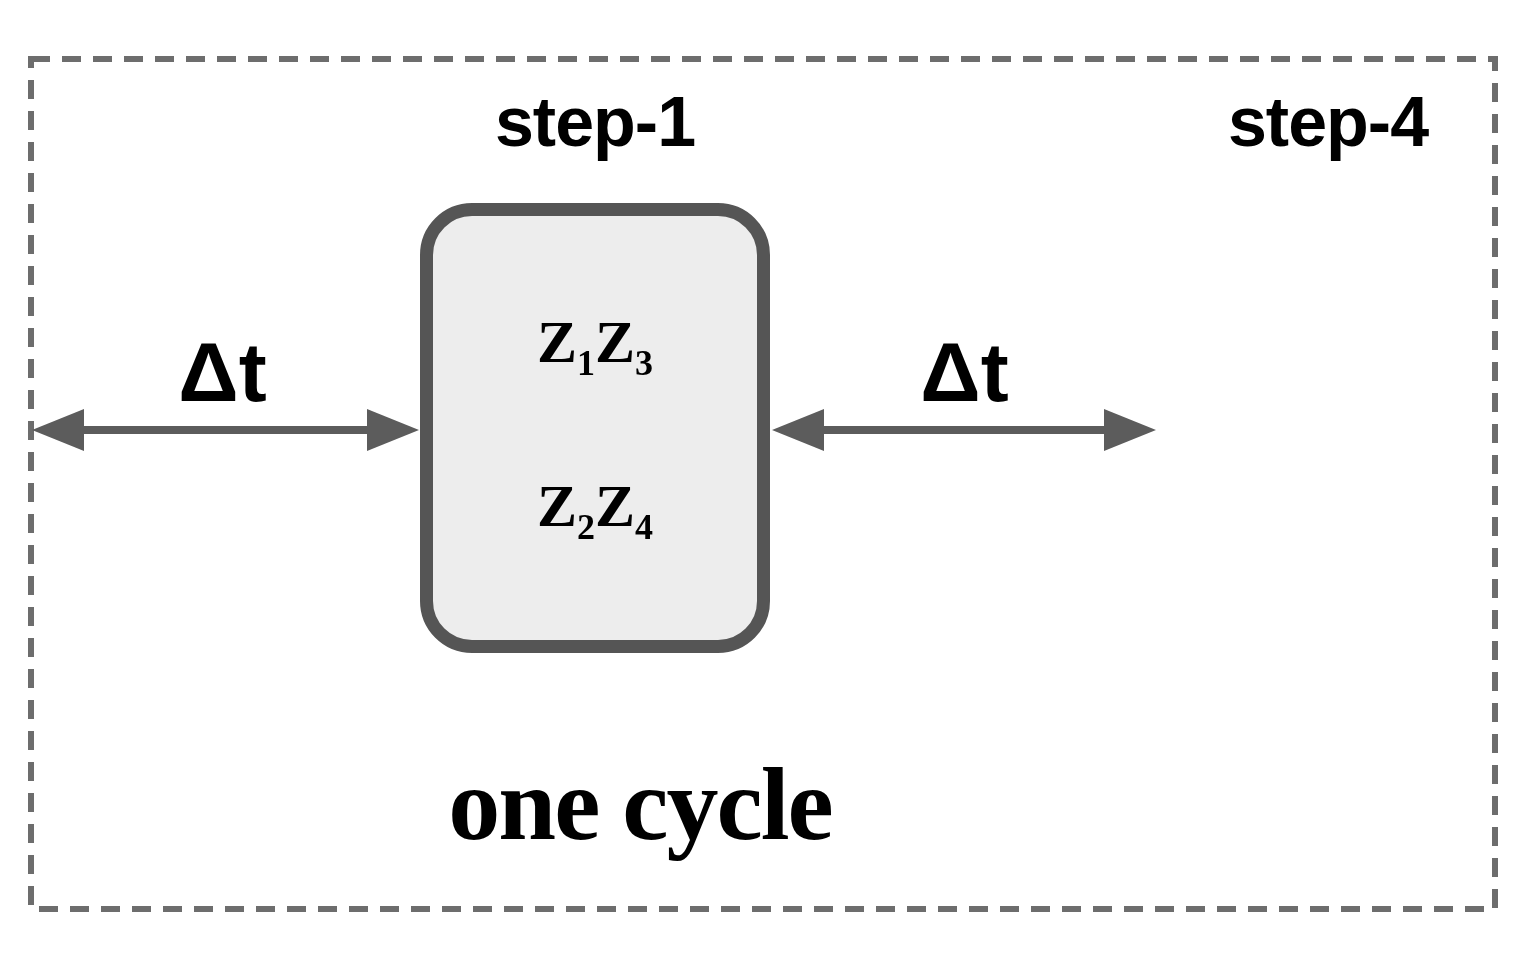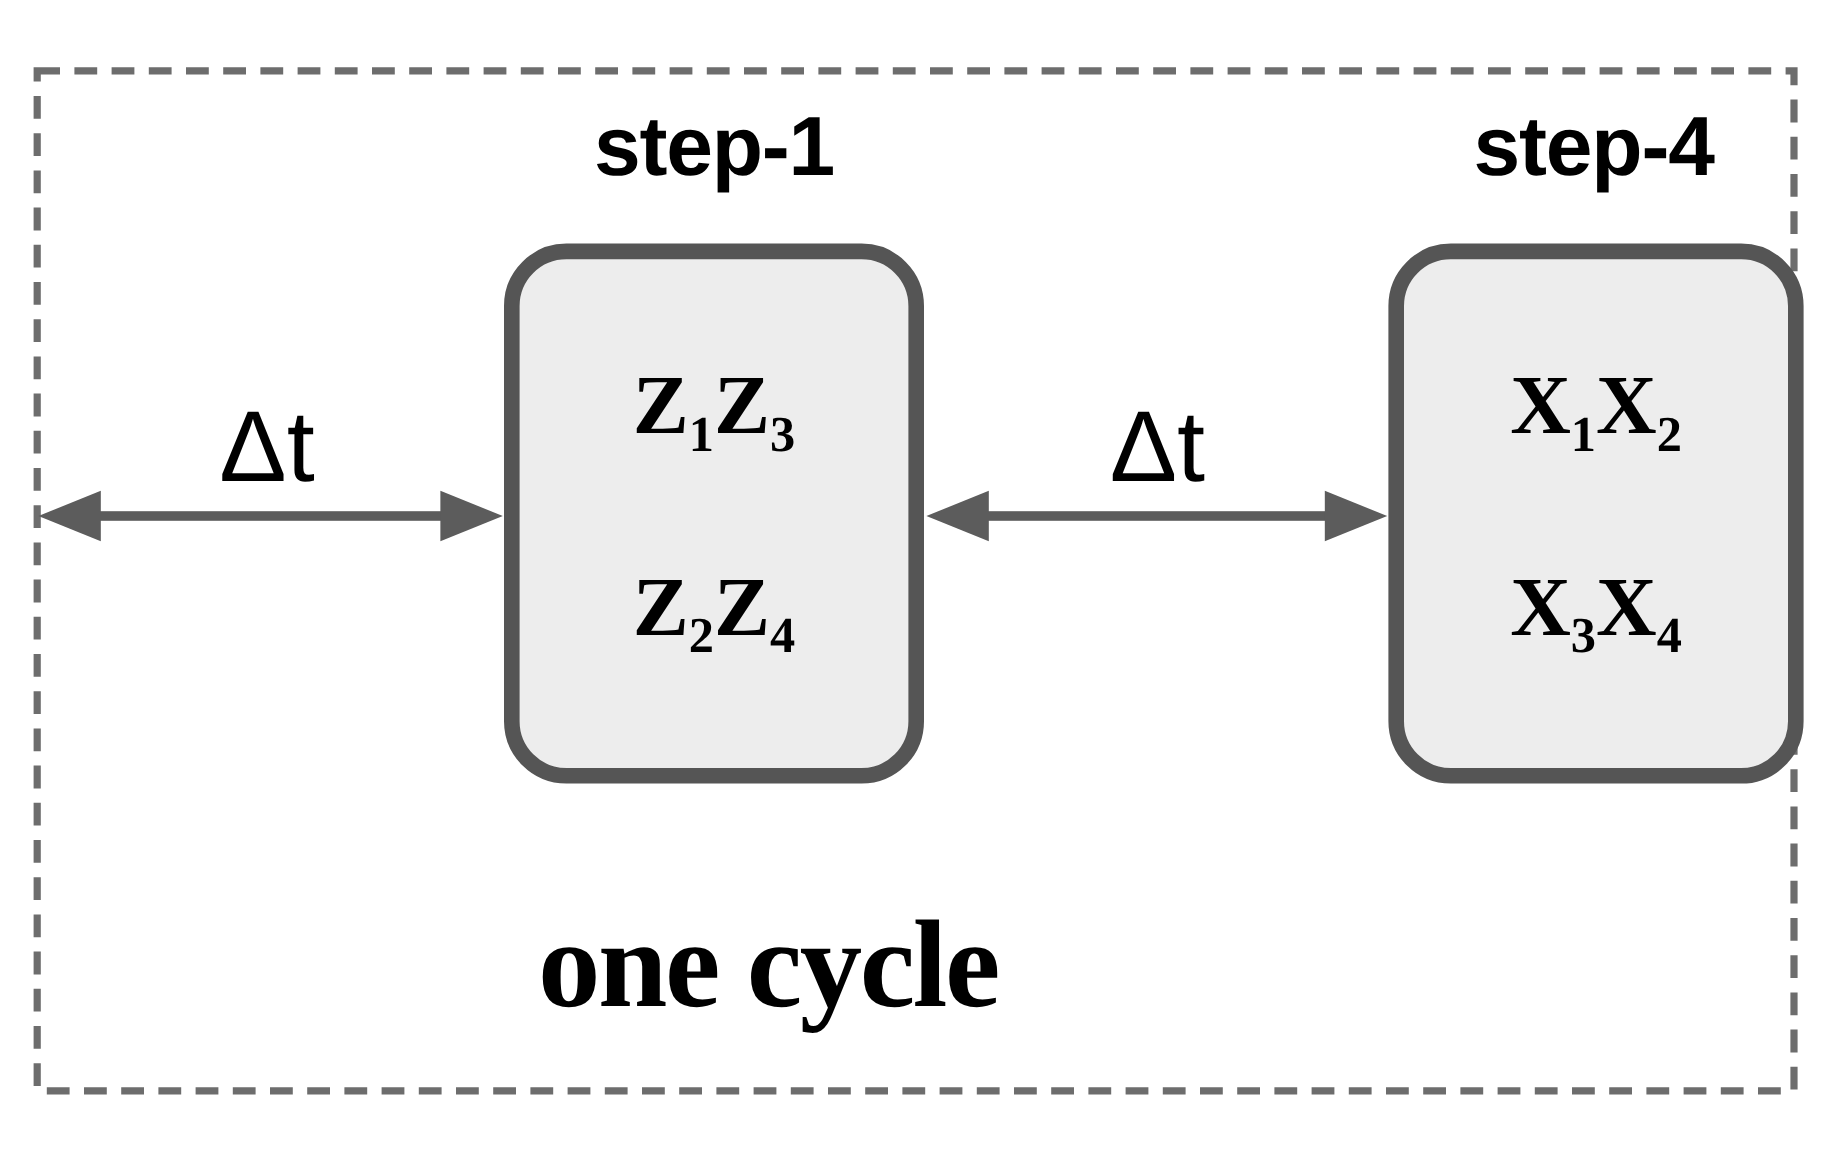--- a/index.html
+++ b/index.html
@@ -20,29 +20,29 @@
   .step-box {
     position:absolute; top:203px; width:350px; height:450px; box-sizing:border-box;
     background:#ededed; border:13px solid #555555; border-radius:52px;
     display:flex; flex-direction:column; justify-content:space-evenly; align-items:center;
   }
   .step-box.b1 { left:420px; }
   .step-box.b2 { left:1157px; width:346px; }
 
   .gate-row {
     font-family:"Liberation Serif", serif; font-weight:bold;
-    font-size:70px; line-height:1; color:#000; white-space:nowrap;
+    font-size:60px; line-height:1; color:#000; white-space:nowrap;
   }
   .gate-sub {
     font-size:0.6em; vertical-align:-0.35em; letter-spacing:0;
   }
 
   .delta-label {
     position:absolute; top:330px; text-align:center; color:#000;
-    font-family:"Liberation Sans", sans-serif; font-weight:normal;
+    font-family:"Liberation Sans", sans-serif; font-weight:bold;
     font-size:84px; line-height:1;
   }
   .delta-label.d1 { left:25px;  width:395px; }
   .delta-label.d2 { left:772px; width:385px; }
 
   .cycle-label {
     position:absolute; top:744px; left:240px; width:800px; text-align:center;
     font-family:"Liberation Serif", serif; font-weight:bold;
     font-size:104px; line-height:1.15; color:#000; letter-spacing:-2px;
   }
@@ -67,23 +67,19 @@
   </svg>
 
   <div class="step-title t1">step-1</div>
   <div class="step-title t2">step-4</div>
 
   <div class="step-box b1">
     <div class="gate-row"><span>Z</span><span class="gate-sub">1</span><span>Z</span><span class="gate-sub">3</span></div>
     <div class="gate-row"><span>Z</span><span class="gate-sub">2</span><span>Z</span><span class="gate-sub">4</span></div>
   </div>
 
-  <div class="step-box b2">
-    <div class="gate-row"><span>X</span><span class="gate-sub">1</span><span>X</span><span class="gate-sub">2</span></div>
-    <div class="gate-row"><span>X</span><span class="gate-sub">3</span><span>X</span><span class="gate-sub">4</span></div>
-  </div>
 
   <div class="delta-label d1">Δt</div>
   <div class="delta-label d2">Δt</div>
 
   <div class="cycle-label">one cycle</div>
 
 </div>
 
 </body></html>

